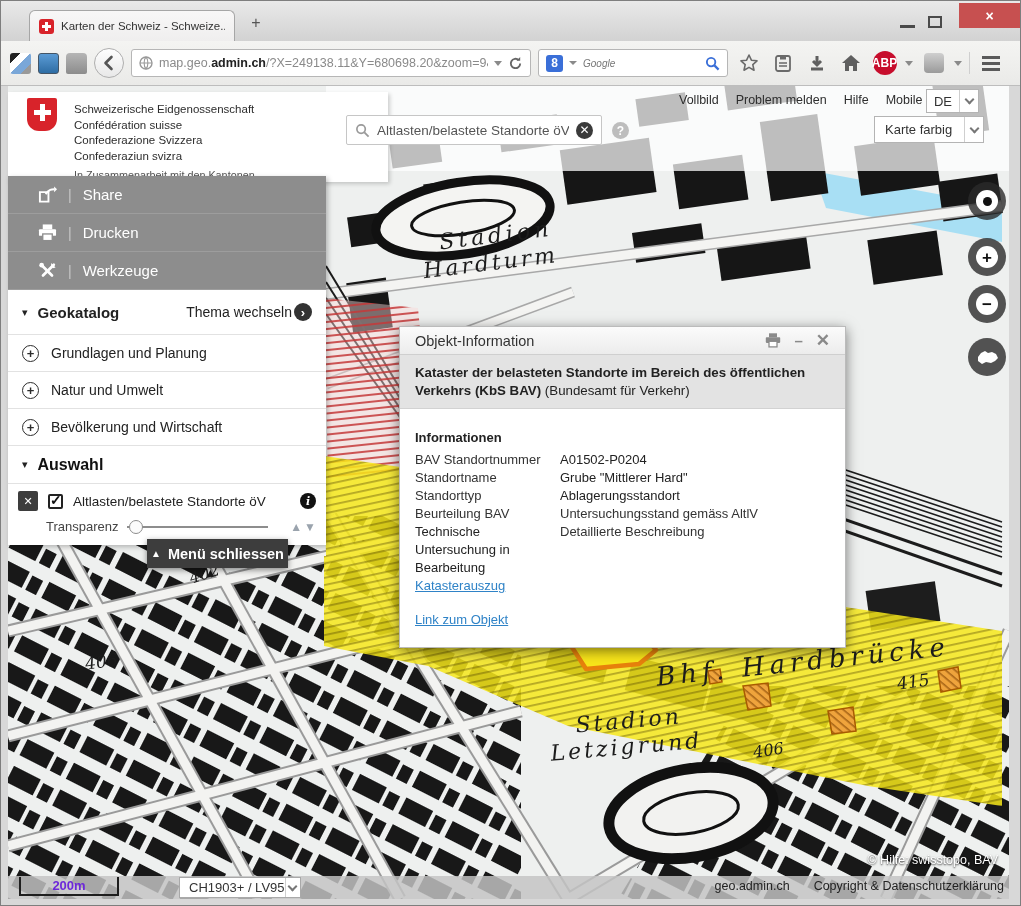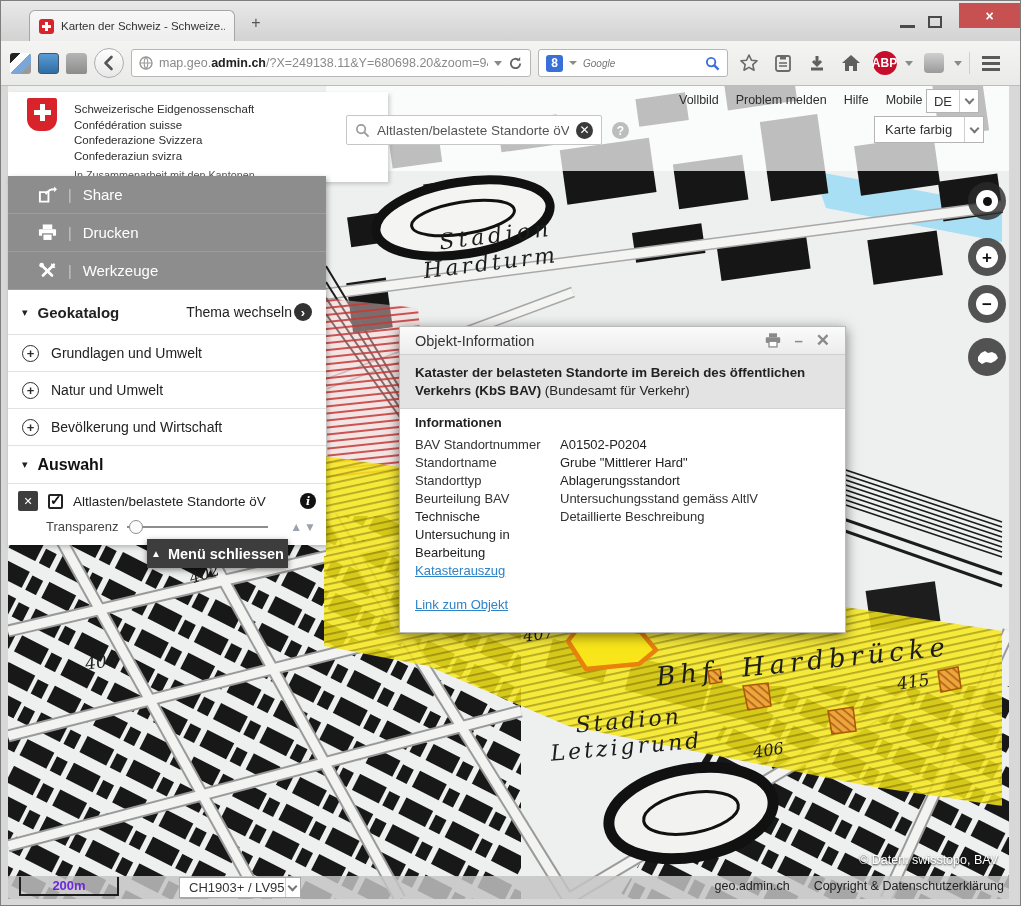--- a/index.html
+++ b/index.html
@@ -88,21 +88,21 @@
   .updown{display:flex;gap:2px;color:#9aa3ad;font-size:12px}
   .close-menu{position:absolute;left:146px;top:538px;width:141px;height:29px;background:#3d3d3d;color:#fff;font-weight:bold;font-size:14.5px;display:flex;align-items:center;justify-content:center;gap:7px;box-shadow:0 2px 6px rgba(0,0,0,.45)}
   .close-menu .tri{color:#fff;font-size:10px}
   
   .popup{position:absolute;left:398px;top:325px;width:447px;background:#fff;box-shadow:0 3px 12px rgba(0,0,0,.5);border:1px solid #bbb}
   .p-head{height:28px;background:linear-gradient(#fbfbfb,#ececec);border-bottom:1px solid #cfcfcf;display:flex;align-items:center;padding:0 15px;font-size:14.5px;color:#333}
   .p-icons{margin-left:auto;display:flex;align-items:center;gap:13px;color:#8a8a8a}
   .p-min{font-size:15px;font-weight:bold}
   .p-x{font-size:17px;font-weight:bold}
   .p-banner{background:#e3e3e3;padding:9px 15px;font-size:13.3px;line-height:17.5px;color:#222;border-bottom:1px solid #d2d2d2}
-  .p-body{padding:6px 15px 18px;font-size:13px;color:#222}
+  .p-body{padding:21px 15px 18px;font-size:13px;color:#222}
   .info-h{font-weight:bold;margin-bottom:6px;font-size:13px}
   .rows{display:grid;grid-template-columns:143px 1fr;column-gap:2px;line-height:18px}
   .rows .lab{color:#333;padding-right:6px}
   a.plink{color:#2f83c7;text-decoration:underline;cursor:pointer}
   .obj-link{margin-top:16px}
   
   .zbtn{position:absolute;left:967px;width:38px;height:38px;border-radius:50%;background:rgba(42,42,42,0.8);display:flex;align-items:center;justify-content:center}
   .zinner{width:22px;height:22px;border-radius:50%;background:#fff;display:flex;align-items:center;justify-content:center;font-size:17px;font-weight:bold;color:#111;line-height:1}
   .zdot{width:9px;height:9px;border-radius:50%;background:#111}
   
@@ -413,21 +413,21 @@
       <div class="geok-row">
         <span class="tri">▾</span>
         <b>Geokatalog</b>
         <span class="thema">
           <span>Thema wechseln</span>
           <span class="thema-circ">›</span>
         </span>
       </div>
       <div class="cat-row">
         <span class="plusc">+</span>
-        <span>Grundlagen und Umwelt</span>
+        <span>Grundlagen und Planung</span>
       </div>
       <div class="cat-row">
         <span class="plusc">+</span>
         <span>Natur und Umwelt</span>
       </div>
       <div class="cat-row">
         <span class="plusc">+</span>
         <span>Bevölkerung und Wirtschaft</span>
       </div>
       <div class="auswahl-row">
@@ -509,21 +509,21 @@
   </div>
   <div class="zbtn" style="top:284px">
     <span class="zinner">−</span>
   </div>
   <div class="zbtn" style="top:337px">
     <svg class="ic" width="24" height="16" viewBox="0 0 24 16">
         <path d="M3 8 6 4l4-2 3 2 4-1 4 2 2 4-3 3-4 2-5-1-4 2-4-3z" fill="#fff"></path>
       </svg>
   </div>
 
-  <div class="attrib">© Daten: swisstopo, BAV</div>
+  <div class="attrib">© Hilfe: swisstopo, BAV</div>
   <div class="bbar"></div>
   <div class="scale">200m</div>
   <div class="crs">
     <span class="txt">CH1903+ / LV95</span>
     <span class="sel-chev">
         <span class="chev"></span>
       </span>
   </div>
   <div class="bright">
     <span>geo.admin.ch</span>

